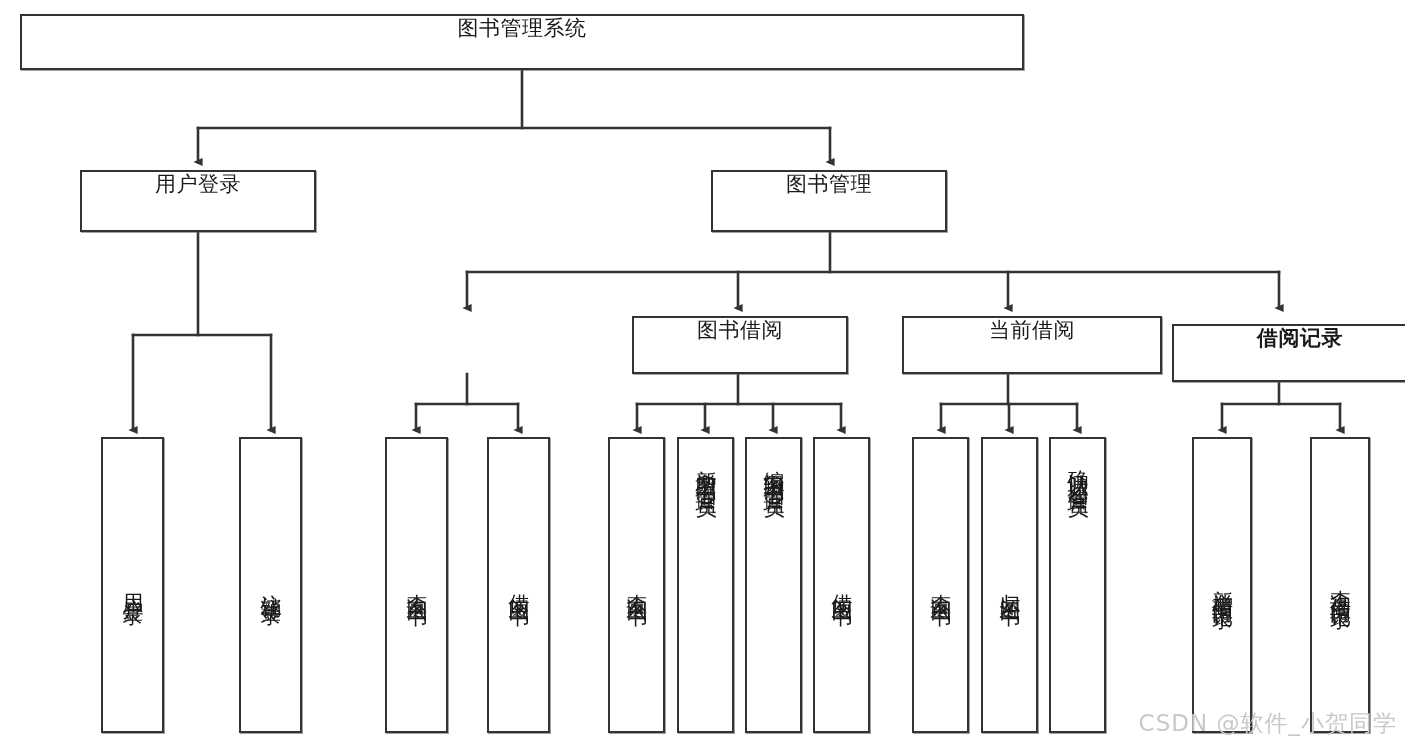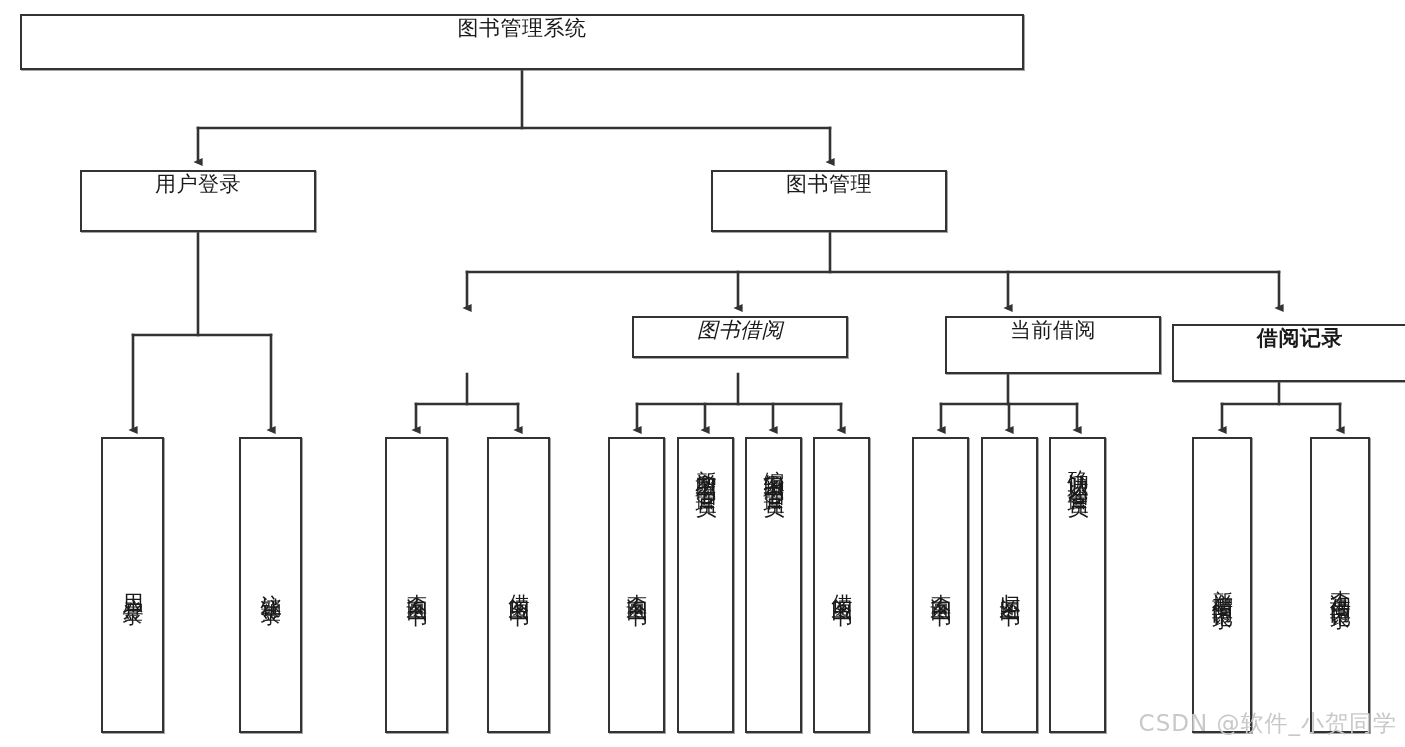--- a/index.html
+++ b/index.html
@@ -128,24 +128,24 @@
     <span class="node-label">图书管理系统</span>
   </div>
 
   <div class="node" style="left:80px; top:170px; width:236px; height:62px;">
     <span class="node-label">用户登录</span>
   </div>
   <div class="node" style="left:711px; top:170px; width:236px; height:62px;">
     <span class="node-label">图书管理</span>
   </div>
 
-  <div class="node" style="left:632px; top:316px; width:216px; height:42px;font-style:italic;">
+  <div class="node" style="left:632px; top:316px; width:216px; height:58px;">
     <span class="node-label">图书借阅</span>
   </div>
-  <div class="node" style="left:902px; top:316px; width:216px; height:58px;margin-left:43px;">
+  <div class="node" style="left:902px; top:316px; width:260px; height:58px;">
     <span class="node-label">当前借阅</span>
   </div>
   <div class="node" style="left:1172px; top:324px; width:256px; height:58px;font-weight:bold;">
     <span class="node-label">借阅记录</span>
   </div>
 
   <div class="node vertical centered" style="left:101px; top:437px; width:63px; height:296px;">
     <span class="node-label">用户登录</span>
   </div>
   <div class="node vertical centered" style="left:239px; top:437px; width:63px; height:296px;">

